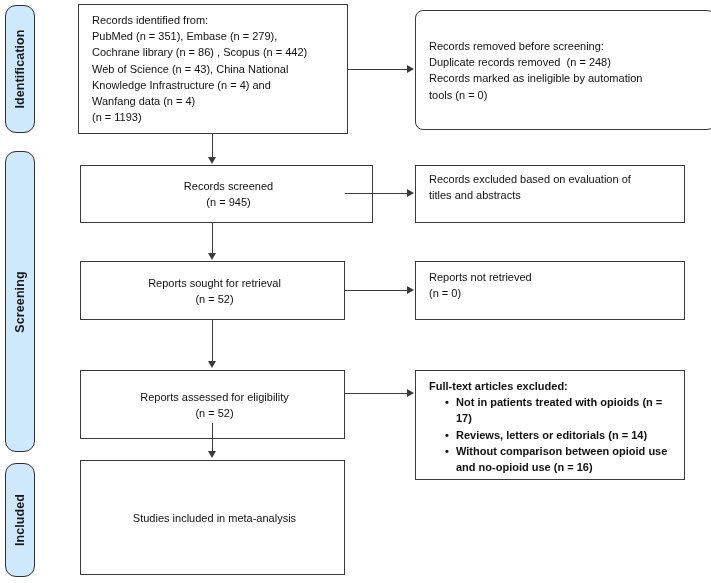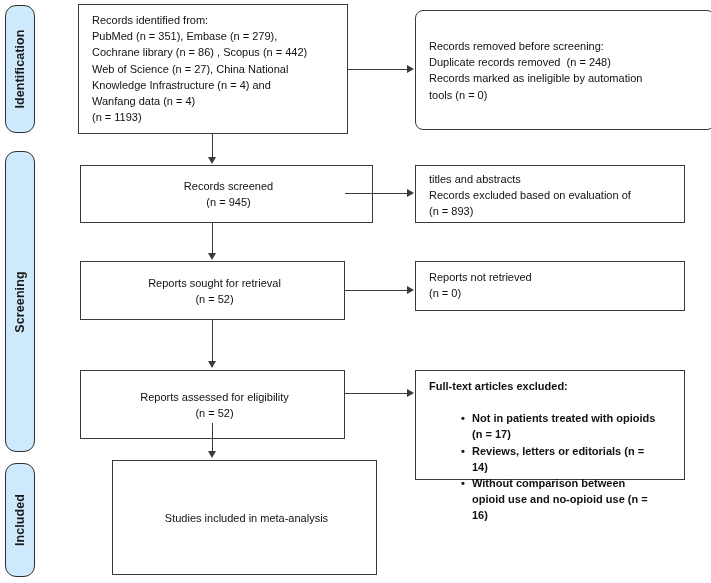--- a/index.html
+++ b/index.html
@@ -57,21 +57,21 @@
     top: 50%;
     transform: translateY(-50%);
   }
   .box-inner.center-text { text-align: center; }
   .box-inner.left-text { text-align: left; }
 
   .line { display: block; white-space: pre; }
   .line.indent-center { text-align: left; }
 
   ul.bullets {
-    margin: 16px;
+    margin: 0;
     padding: 0 0 0 16px;
     list-style: none;
   }
   ul.bullets li {
     position: relative;
     padding-left: 11px;
     margin: 0;
   }
   ul.bullets li::before {
     content: "\2022";
@@ -119,21 +119,21 @@
 
   <div class="phase-tab" style="left:5px; top:463px; width:30px; height:114px;">
     <span class="phase-label">Included</span>
   </div>
 
   <div class="flow-box" style="left:78px; top:4px; width:270px; height:130px;">
     <div class="box-inner vcenter left-text">
       <span class="line">Records identified from:</span>
       <span class="line">PubMed (n = 351), Embase (n = 279),</span>
       <span class="line">Cochrane library (n = 86) , Scopus (n = 442)</span>
-      <span class="line">Web of Science (n = 27), China National</span>
+      <span class="line">Web of Science (n = 43), China National</span>
       <span class="line">Knowledge Infrastructure (n = 4) and</span>
       <span class="line">Wanfang data (n = 4)</span>
       <span class="line indent-center">(n = 1193)</span>
     </div>
   </div>
 
   <div class="flow-box" style="left:415px; top:10px; width:300px; height:120px;border-radius:8px;">
     <div class="box-inner left-text" style="top:27px;">
       <span class="line">Records removed before screening:</span>
       <span class="line">Duplicate records removed  (n = 248)</span>
@@ -150,40 +150,39 @@
 
   <div class="flow-box" style="left:80px; top:165px; width:293px; height:58px;">
     <div class="box-inner vcenter center-text">
       <span class="line">Records screened</span>
       <span class="line">(n = 945)</span>
     </div>
   </div>
 
   <div class="flow-box" style="left:415px; top:165px; width:270px; height:58px;">
     <div class="box-inner left-text" style="top:5px;">
+      <span class="line">Records excluded based on evaluation of</span>
       <span class="line">titles and abstracts</span>
-      <span class="line">Records excluded based on evaluation of</span>
-      <span class="line">(n = 893)</span>
     </div>
   </div>
 
   <div class="conn-h" style="left:345px; top:193px; width:63px;"></div>
   <div class="arrow-right" style="left:407px; top:189.2px;"></div>
 
   <div class="conn-v" style="left:212px; top:223px; height:31px;"></div>
   <div class="arrow-down" style="left:207.7px; top:253px;"></div>
 
   <div class="flow-box" style="left:80px; top:261px; width:265px; height:59px;">
     <div class="box-inner vcenter center-text">
       <span class="line">Reports sought for retrieval</span>
       <span class="line">(n = 52)</span>
     </div>
   </div>
 
-  <div class="flow-box" style="left:415px; top:261px; width:270px; height:50px;">
+  <div class="flow-box" style="left:415px; top:261px; width:270px; height:59px;">
     <div class="box-inner left-text" style="top:7px;">
       <span class="line">Reports not retrieved</span>
       <span class="line">(n = 0)</span>
     </div>
   </div>
 
   <div class="conn-h" style="left:345px; top:290px; width:63px;"></div>
   <div class="arrow-right" style="left:407px; top:286.2px;"></div>
 
   <div class="conn-v" style="left:212px; top:320px; height:42px;"></div>
@@ -206,19 +205,19 @@
       </ul>
     </div>
   </div>
 
   <div class="conn-h" style="left:345px; top:393px; width:63px;"></div>
   <div class="arrow-right" style="left:407px; top:389.2px;"></div>
 
   <div class="conn-v" style="left:212px; top:423px; height:29px;"></div>
   <div class="arrow-down" style="left:207.7px; top:451px;"></div>
 
-  <div class="flow-box" style="left:80px; top:460px; width:265px; height:115px;margin-left:32px;">
+  <div class="flow-box" style="left:80px; top:460px; width:265px; height:115px;">
     <div class="box-inner vcenter center-text">
       <span class="line">Studies included in meta-analysis</span>
     </div>
   </div>
 
 </div>
 
 </body></html>

